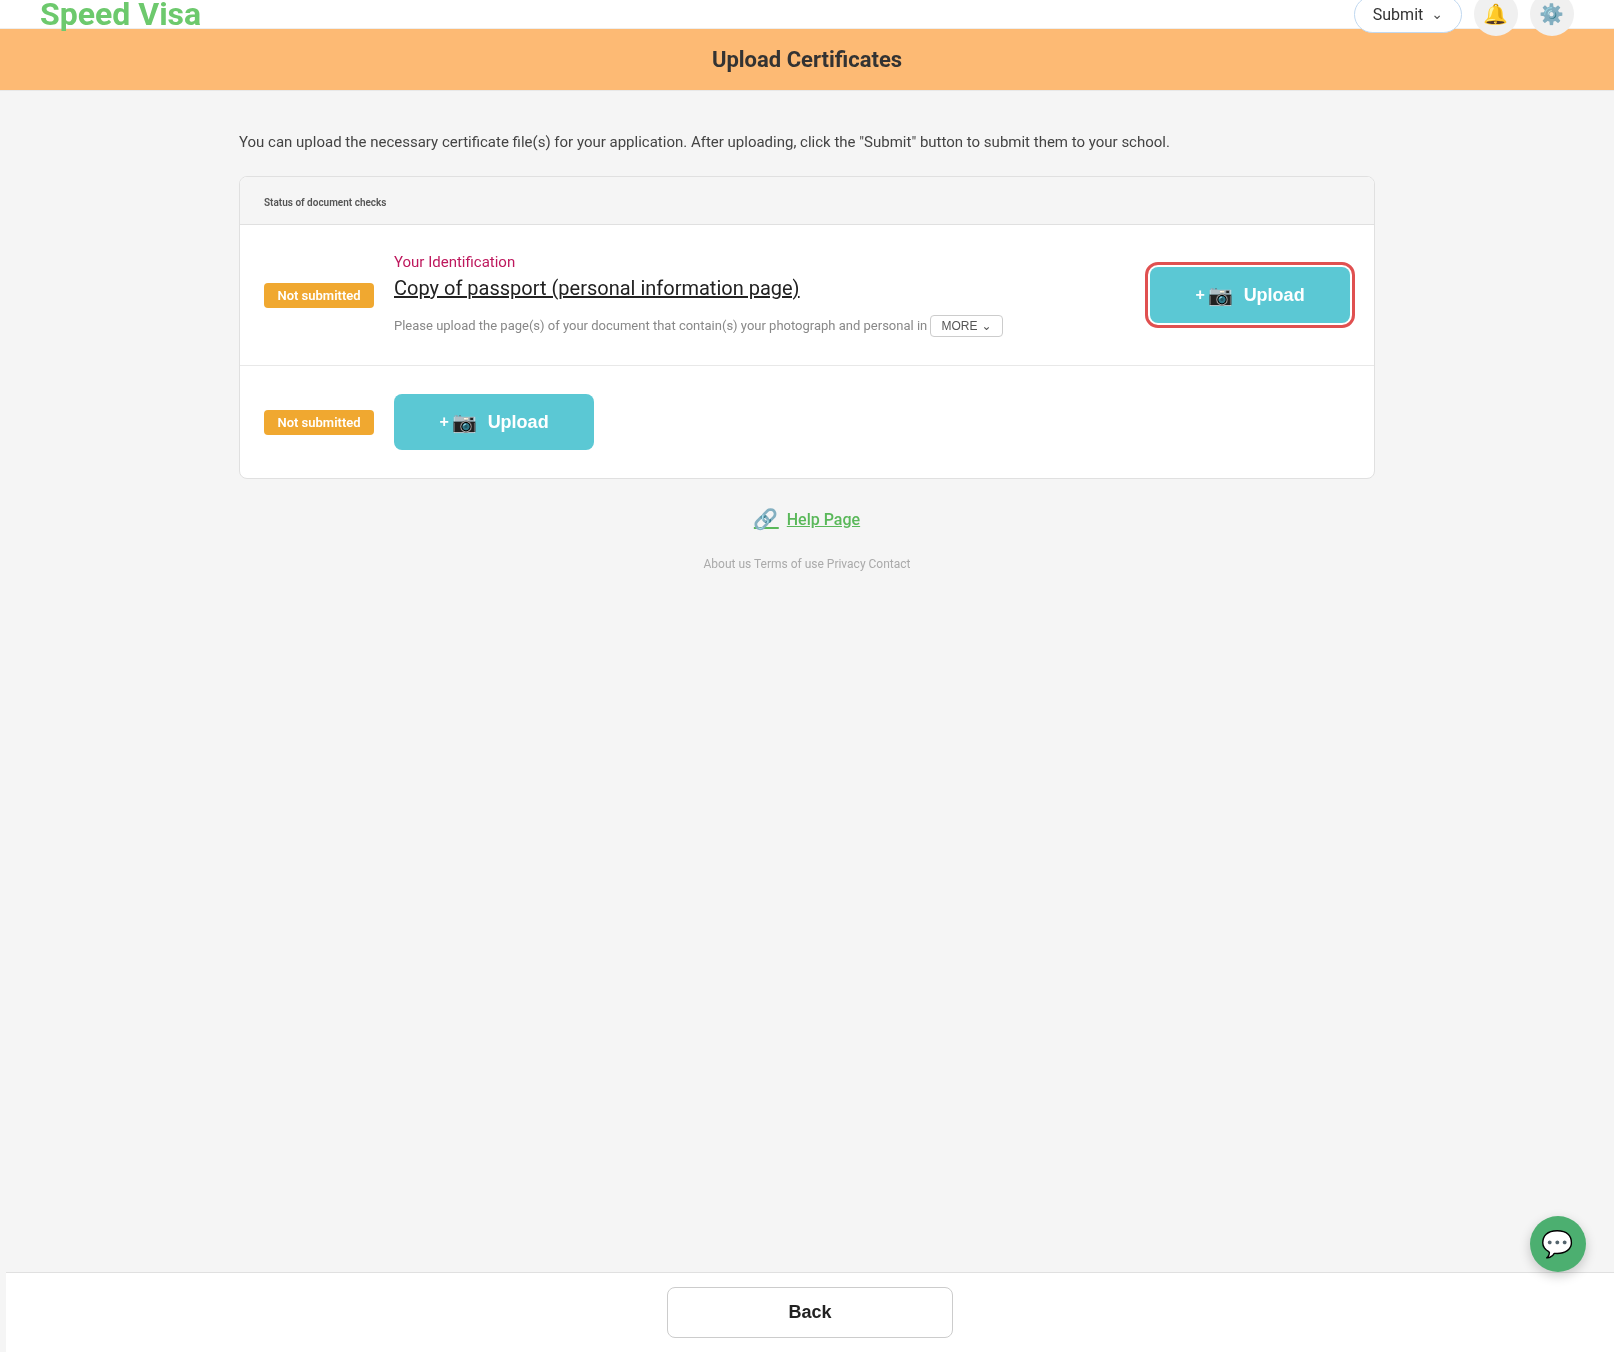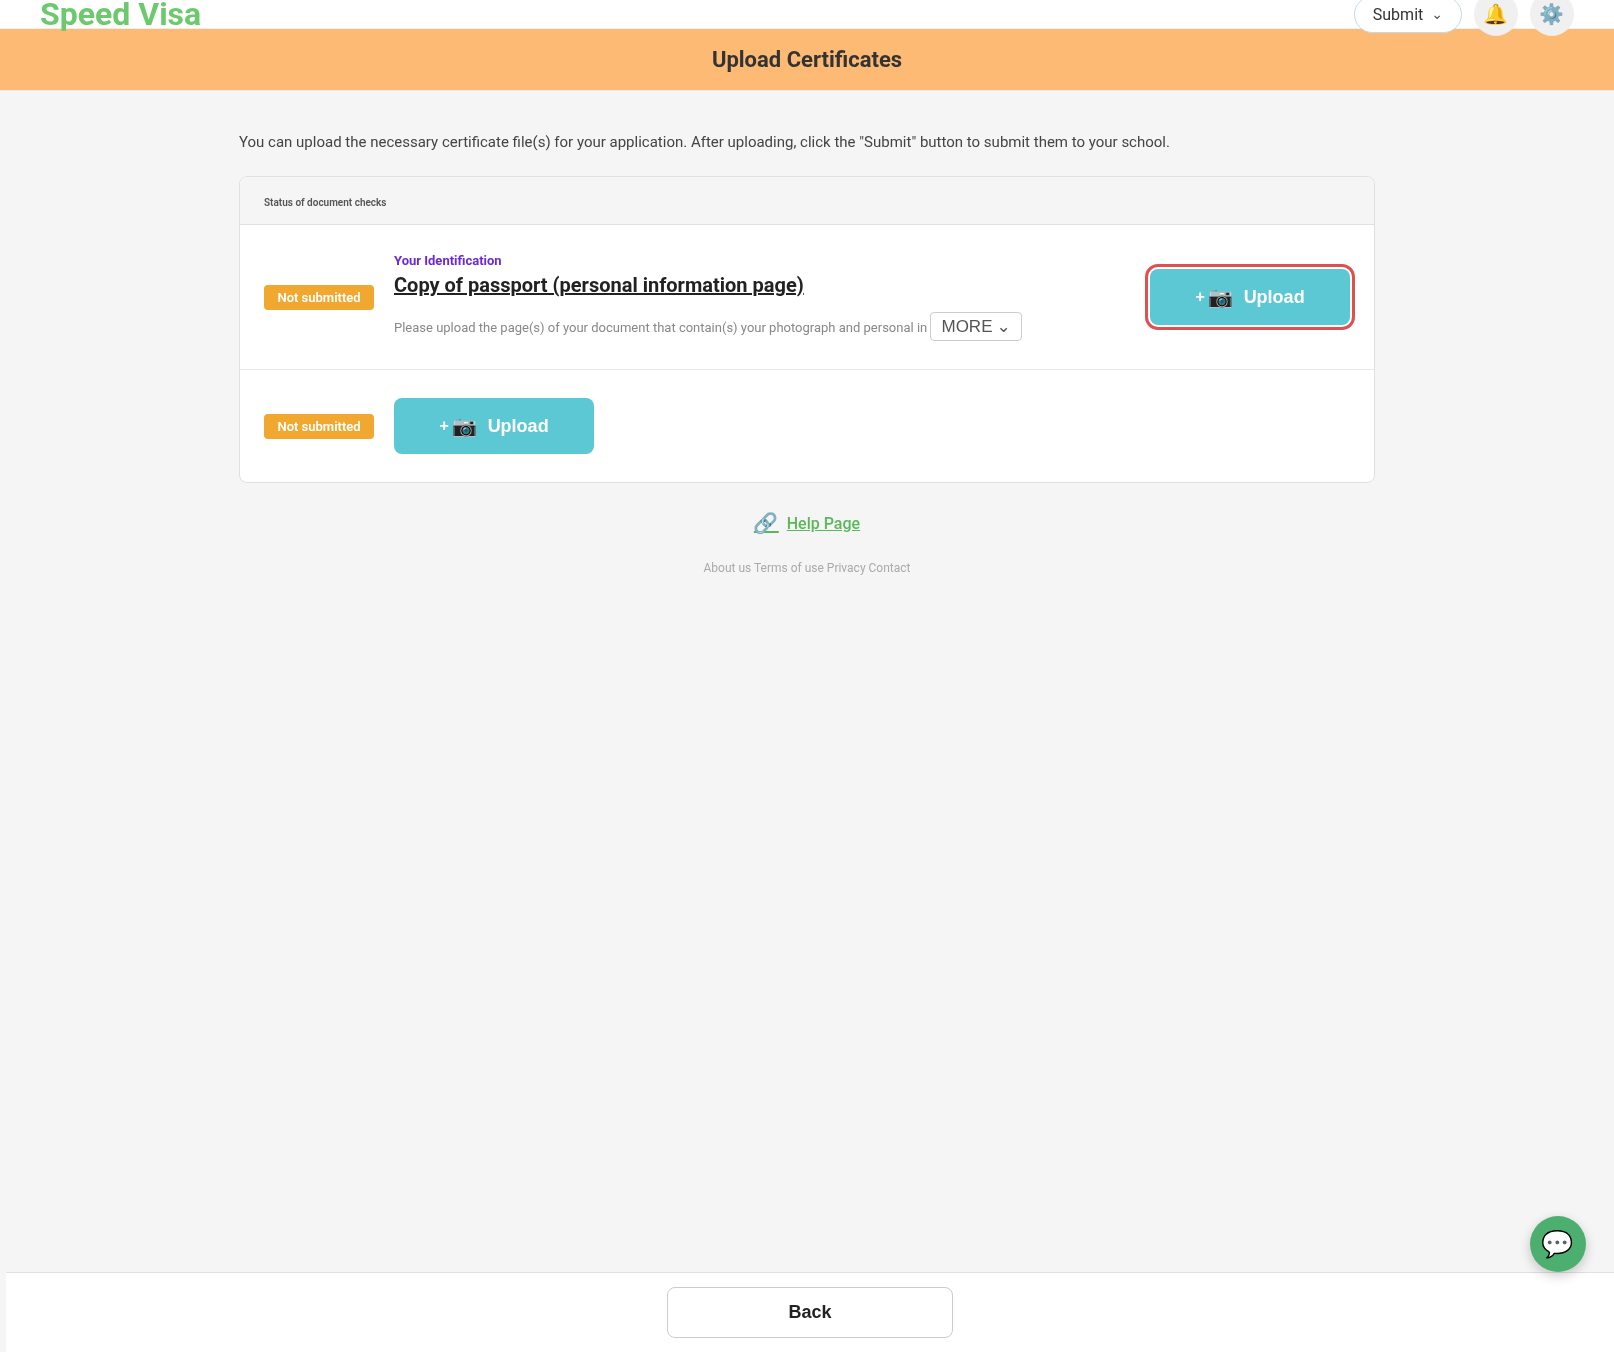--- a/index.html
+++ b/index.html
@@ -134,46 +134,46 @@
       border-radius: 4px;
       white-space: nowrap;
       min-width: 110px;
       text-align: center;
     }
 
     .doc-info {
       flex: 1;
     }
     .doc-category {
-      font-size: 13px;
-      font-weight: 700;
-      color: #6d28d9;
+      font-size: 15px;
+      font-weight: 400;
+      color: #be185d;
       margin-bottom: 4px;
     }
     .doc-name {
       font-size: 20px;
-      font-weight: 700;
+      font-weight: 400;
       color: #222;
       text-decoration: underline;
       margin-bottom: 8px;
       line-height: 1.3;
     }
     .doc-description {
       font-size: 13px;
       color: #888;
       line-height: 1.5;
     }
     .more-btn {
       display: inline-flex;
       align-items: center;
       gap: 4px;
       border: 1px solid #ccc;
       border-radius: 4px;
       padding: 3px 10px;
-      font-size: 17px;
+      font-size: 12px;
       color: #555;
       background: #fff;
       cursor: pointer;
       margin-top: 6px;
     }
 
     
     .upload-btn {
       background: #5bc8d4;
       color: #fff;

